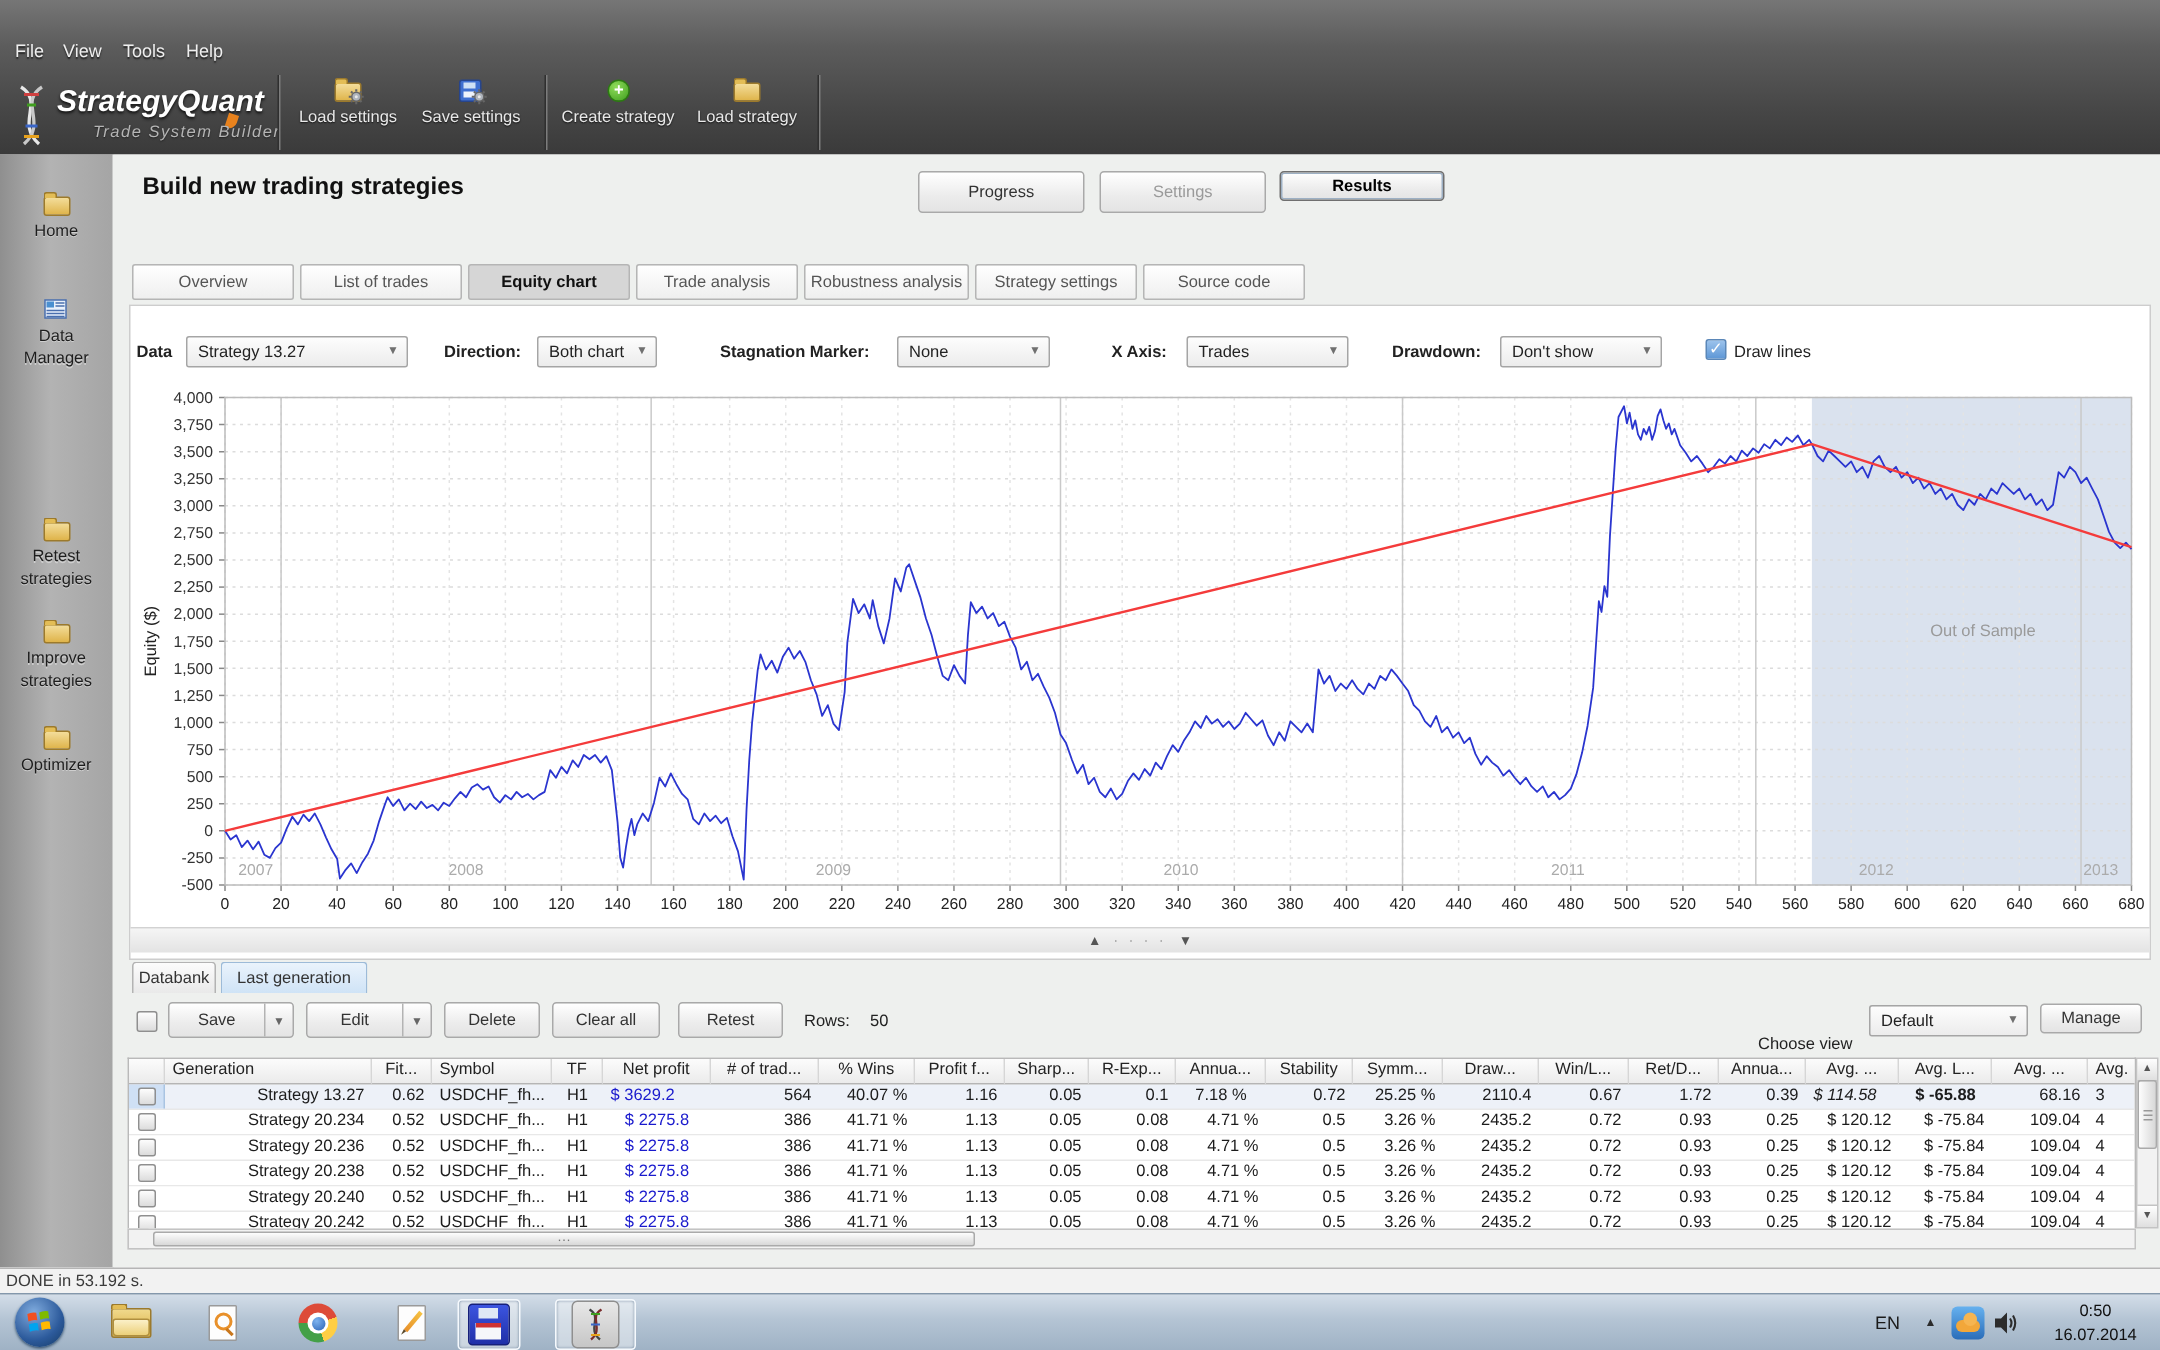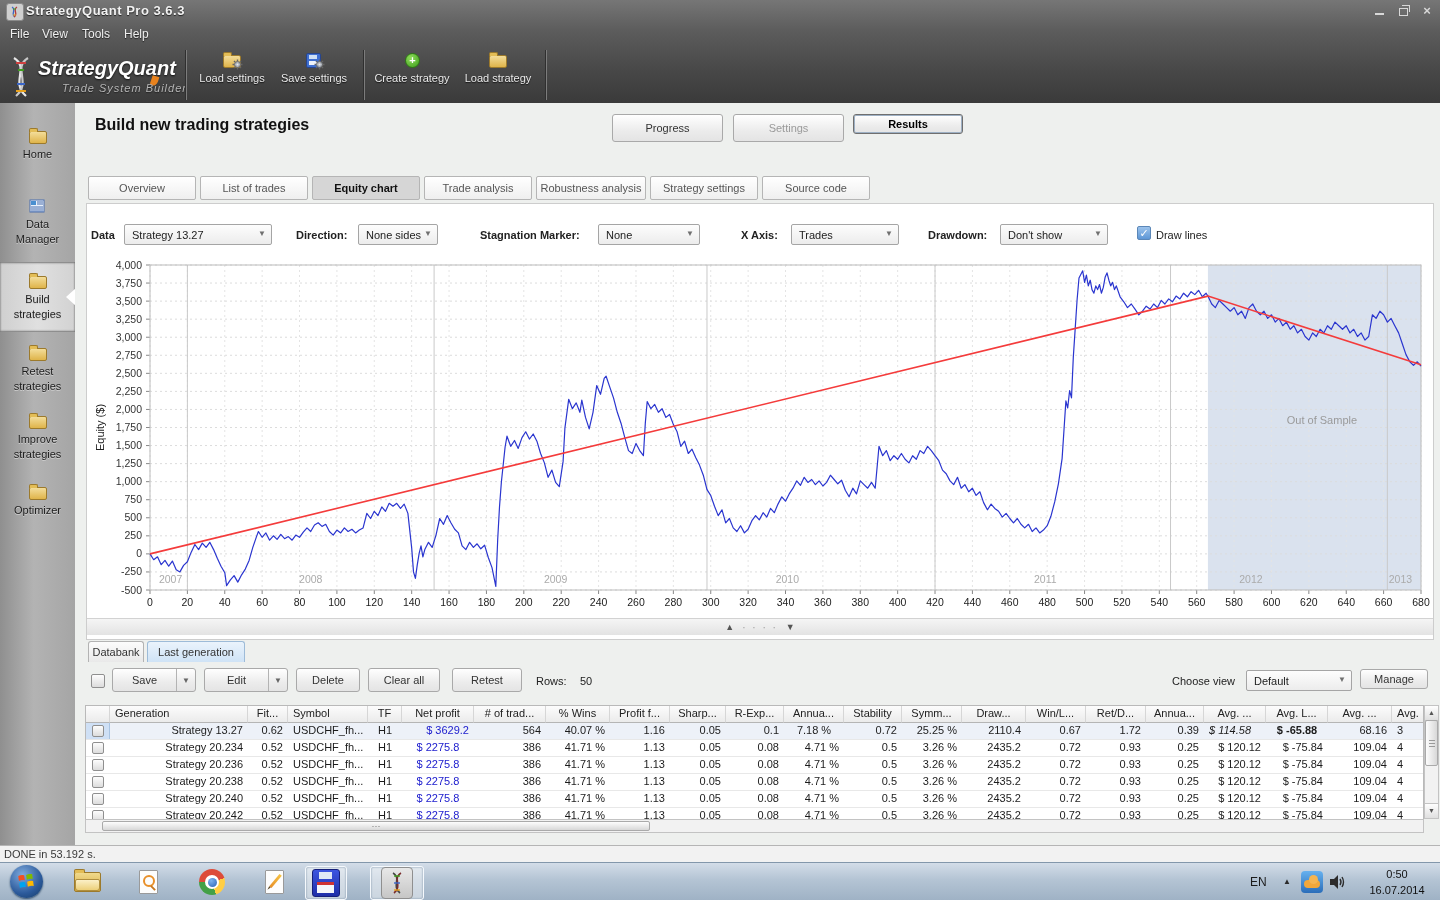--- a/index.html
+++ b/index.html
@@ -148,40 +148,20 @@
   .floppy-big:after{content:"";position:absolute;left:4px;top:12px;width:17px;height:11px;background:#f5f7fa;
     box-shadow:0 3px 0 -1.5px #cf3333 inset,0 6px 0 -3px #cf3333 inset;}
   .dna-box{position:relative;width:30px;height:30px;background:linear-gradient(#e8e8e8,#c6c6c6);border:1px solid #8f8f8f;border-radius:4px;display:flex;align-items:center;justify-content:center;}
 </style>
 </head>
 <body>
 
 <div class="app">
 
   <div class="topchrome">
-    <div class="titlebar">
-      <span class="app-icon">
-        <svg width="12" height="12" viewBox="0 0 12 12">
-          <path d="M3,1 C8,4 1,8 6,11" stroke="#3a66c9" stroke-width="1.3" fill="none"></path>
-          <path d="M8,1 C3,4 10,8 5,11" stroke="#b33a3a" stroke-width="1.3" fill="none"></path>
-          <line x1="4" y1="3" x2="7" y2="3" stroke="#3f9e1e" stroke-width="1"></line>
-          <line x1="4" y1="9" x2="7" y2="9" stroke="#e8a21d" stroke-width="1"></line>
-        </svg>
-      </span>
-      <span class="title">StrategyQuant Pro  3.6.3</span>
-      <span class="winbtns">
-        <span class="wbtn">
-            <span class="minbar"></span>
-          </span>
-        <span class="wbtn">
-            <span class="restoresq"></span>
-          </span>
-        <span class="wbtn close">×</span>
-      </span>
-    </div>
     <div class="menubar">
       <span class="menuitem" style="left:10px">File</span>
       <span class="menuitem" style="left:42px">View</span>
       <span class="menuitem" style="left:82px">Tools</span>
       <span class="menuitem" style="left:124px">Help</span>
     </div>
 
     <svg class="abs" style="left:8px;top:56px" width="26" height="42" viewBox="0 0 26 42">
       <path d="M6,2 C22,12 2,26 18,40" stroke="#e8e8e8" stroke-width="2.2" fill="none"></path>
       <path d="M20,2 C4,12 24,26 8,40" stroke="#c9c9c9" stroke-width="2.2" fill="none"></path>
@@ -267,27 +247,20 @@
             <rect x="2" y="3" width="5" height="4" fill="#4a8fd0"></rect>
             <line x1="8" y1="4" x2="14" y2="4" stroke="#4a6fae"></line>
             <line x1="8" y1="6" x2="14" y2="6" stroke="#4a6fae"></line>
             <line x1="2" y1="9" x2="14" y2="9" stroke="#4a6fae"></line>
             <line x1="2" y1="11" x2="14" y2="11" stroke="#4a6fae"></line>
             <line x1="2" y1="13" x2="14" y2="13" stroke="#4a6fae"></line>
           </svg>
       </span>
       <span class="slbl" style="width:60px">Data Manager</span>
     </div>
-    <div class="side-item side-sel" style="top:159px;height:70px;justify-content:center">
-      <span class="icon16">
-          <span class="folder"></span>
-        </span>
-      <span class="slbl" style="width:62px">Build strategies</span>
-      <span class="notch"></span>
-    </div>
     <div class="side-item" style="top:242px;height:60px">
       <span class="icon16">
           <span class="folder"></span>
         </span>
       <span class="slbl" style="width:62px">Retest strategies</span>
     </div>
     <div class="side-item" style="top:310px;height:60px">
       <span class="icon16">
           <span class="folder"></span>
         </span>
@@ -318,21 +291,21 @@
 
   <div class="chart-panel"></div>
 
   <span class="ctl-lbl" style="left:91px">Data</span>
   <div class="select" style="left:124px;width:148px">
     <span>Strategy 13.27</span>
     <span class="arrow">▼</span>
   </div>
   <span class="ctl-lbl" style="left:296px">Direction:</span>
   <div class="select" style="left:358px;width:80px">
-    <span>None sides</span>
+    <span>Both chart</span>
     <span class="arrow">▼</span>
   </div>
   <span class="ctl-lbl" style="left:480px">Stagnation Marker:</span>
   <div class="select" style="left:598px;width:102px">
     <span>None</span>
     <span class="arrow">▼</span>
   </div>
   <span class="ctl-lbl" style="left:741px">X Axis:</span>
   <div class="select" style="left:791px;width:108px">
     <span>Trades</span>
@@ -547,21 +520,21 @@
   <div class="btn abs" style="left:204px;top:668px;width:84px;height:24px;padding:0">
     <span style="flex:1;text-align:center">Edit</span>
     <span class="splitbtn-arrow">▼</span>
   </div>
   <div class="btn abs" style="left:296px;top:668px;width:64px;height:24px">Delete</div>
   <div class="btn abs" style="left:368px;top:668px;width:72px;height:24px">Clear all</div>
   <div class="btn abs" style="left:452px;top:668px;width:70px;height:24px">Retest</div>
   <span class="rowslbl" style="left:536px;top:675px">Rows:</span>
   <span class="rowslbl" style="left:580px;top:675px">50</span>
 
-  <span class="rowslbl" style="left:1172px;top:675px">Choose view</span>
+  <span class="rowslbl" style="left:1172px;top:690px">Choose view</span>
   <div class="select" style="left:1246px;top:670px;width:106px">
     <span>Default</span>
     <span class="arrow">▼</span>
   </div>
   <div class="btn abs" style="left:1360px;top:669px;width:68px;height:20px">Manage</div>
 
   <div class="tablebox">
     <div class="thead" id="tbl-head">
         <div class="th" style="width: 24px; text-align: center;"></div>
         <div class="th" style="width: 138px; text-align: left;">Generation</div>
@@ -588,21 +561,21 @@
       </div>
     <div id="tbl-body">
         <div class="tr sel">
           <div class="td cbcell" style="width: 24px;">
             <span class="rowbox"></span>
           </div>
           <div class="td" style="width: 138px; text-align: right;">Strategy 13.27</div>
           <div class="td" style="width: 40px; text-align: right;">0.62</div>
           <div class="td" style="width: 80px; text-align: left;">USDCHF_fh...</div>
           <div class="td" style="width: 34px; text-align: center;">H1</div>
-          <div class="td np" style="width: 72px; text-align: right;">$ 3629.2</div>
+          <div class="td np" style="width: 72px; text-align: left;">$ 3629.2</div>
           <div class="td" style="width: 72px; text-align: right;">564</div>
           <div class="td" style="width: 64px; text-align: right;">40.07 %</div>
           <div class="td" style="width: 60px; text-align: right;">1.16</div>
           <div class="td" style="width: 56px; text-align: right;">0.05</div>
           <div class="td" style="width: 58px; text-align: right;">0.1</div>
           <div class="td" style="width: 60px; text-align: center;">7.18 %</div>
           <div class="td" style="width: 58px; text-align: right;">0.72</div>
           <div class="td" style="width: 60px; text-align: right;">25.25 %</div>
           <div class="td" style="width: 64px; text-align: right;">2110.4</div>
           <div class="td" style="width: 60px; text-align: right;">0.67</div>

